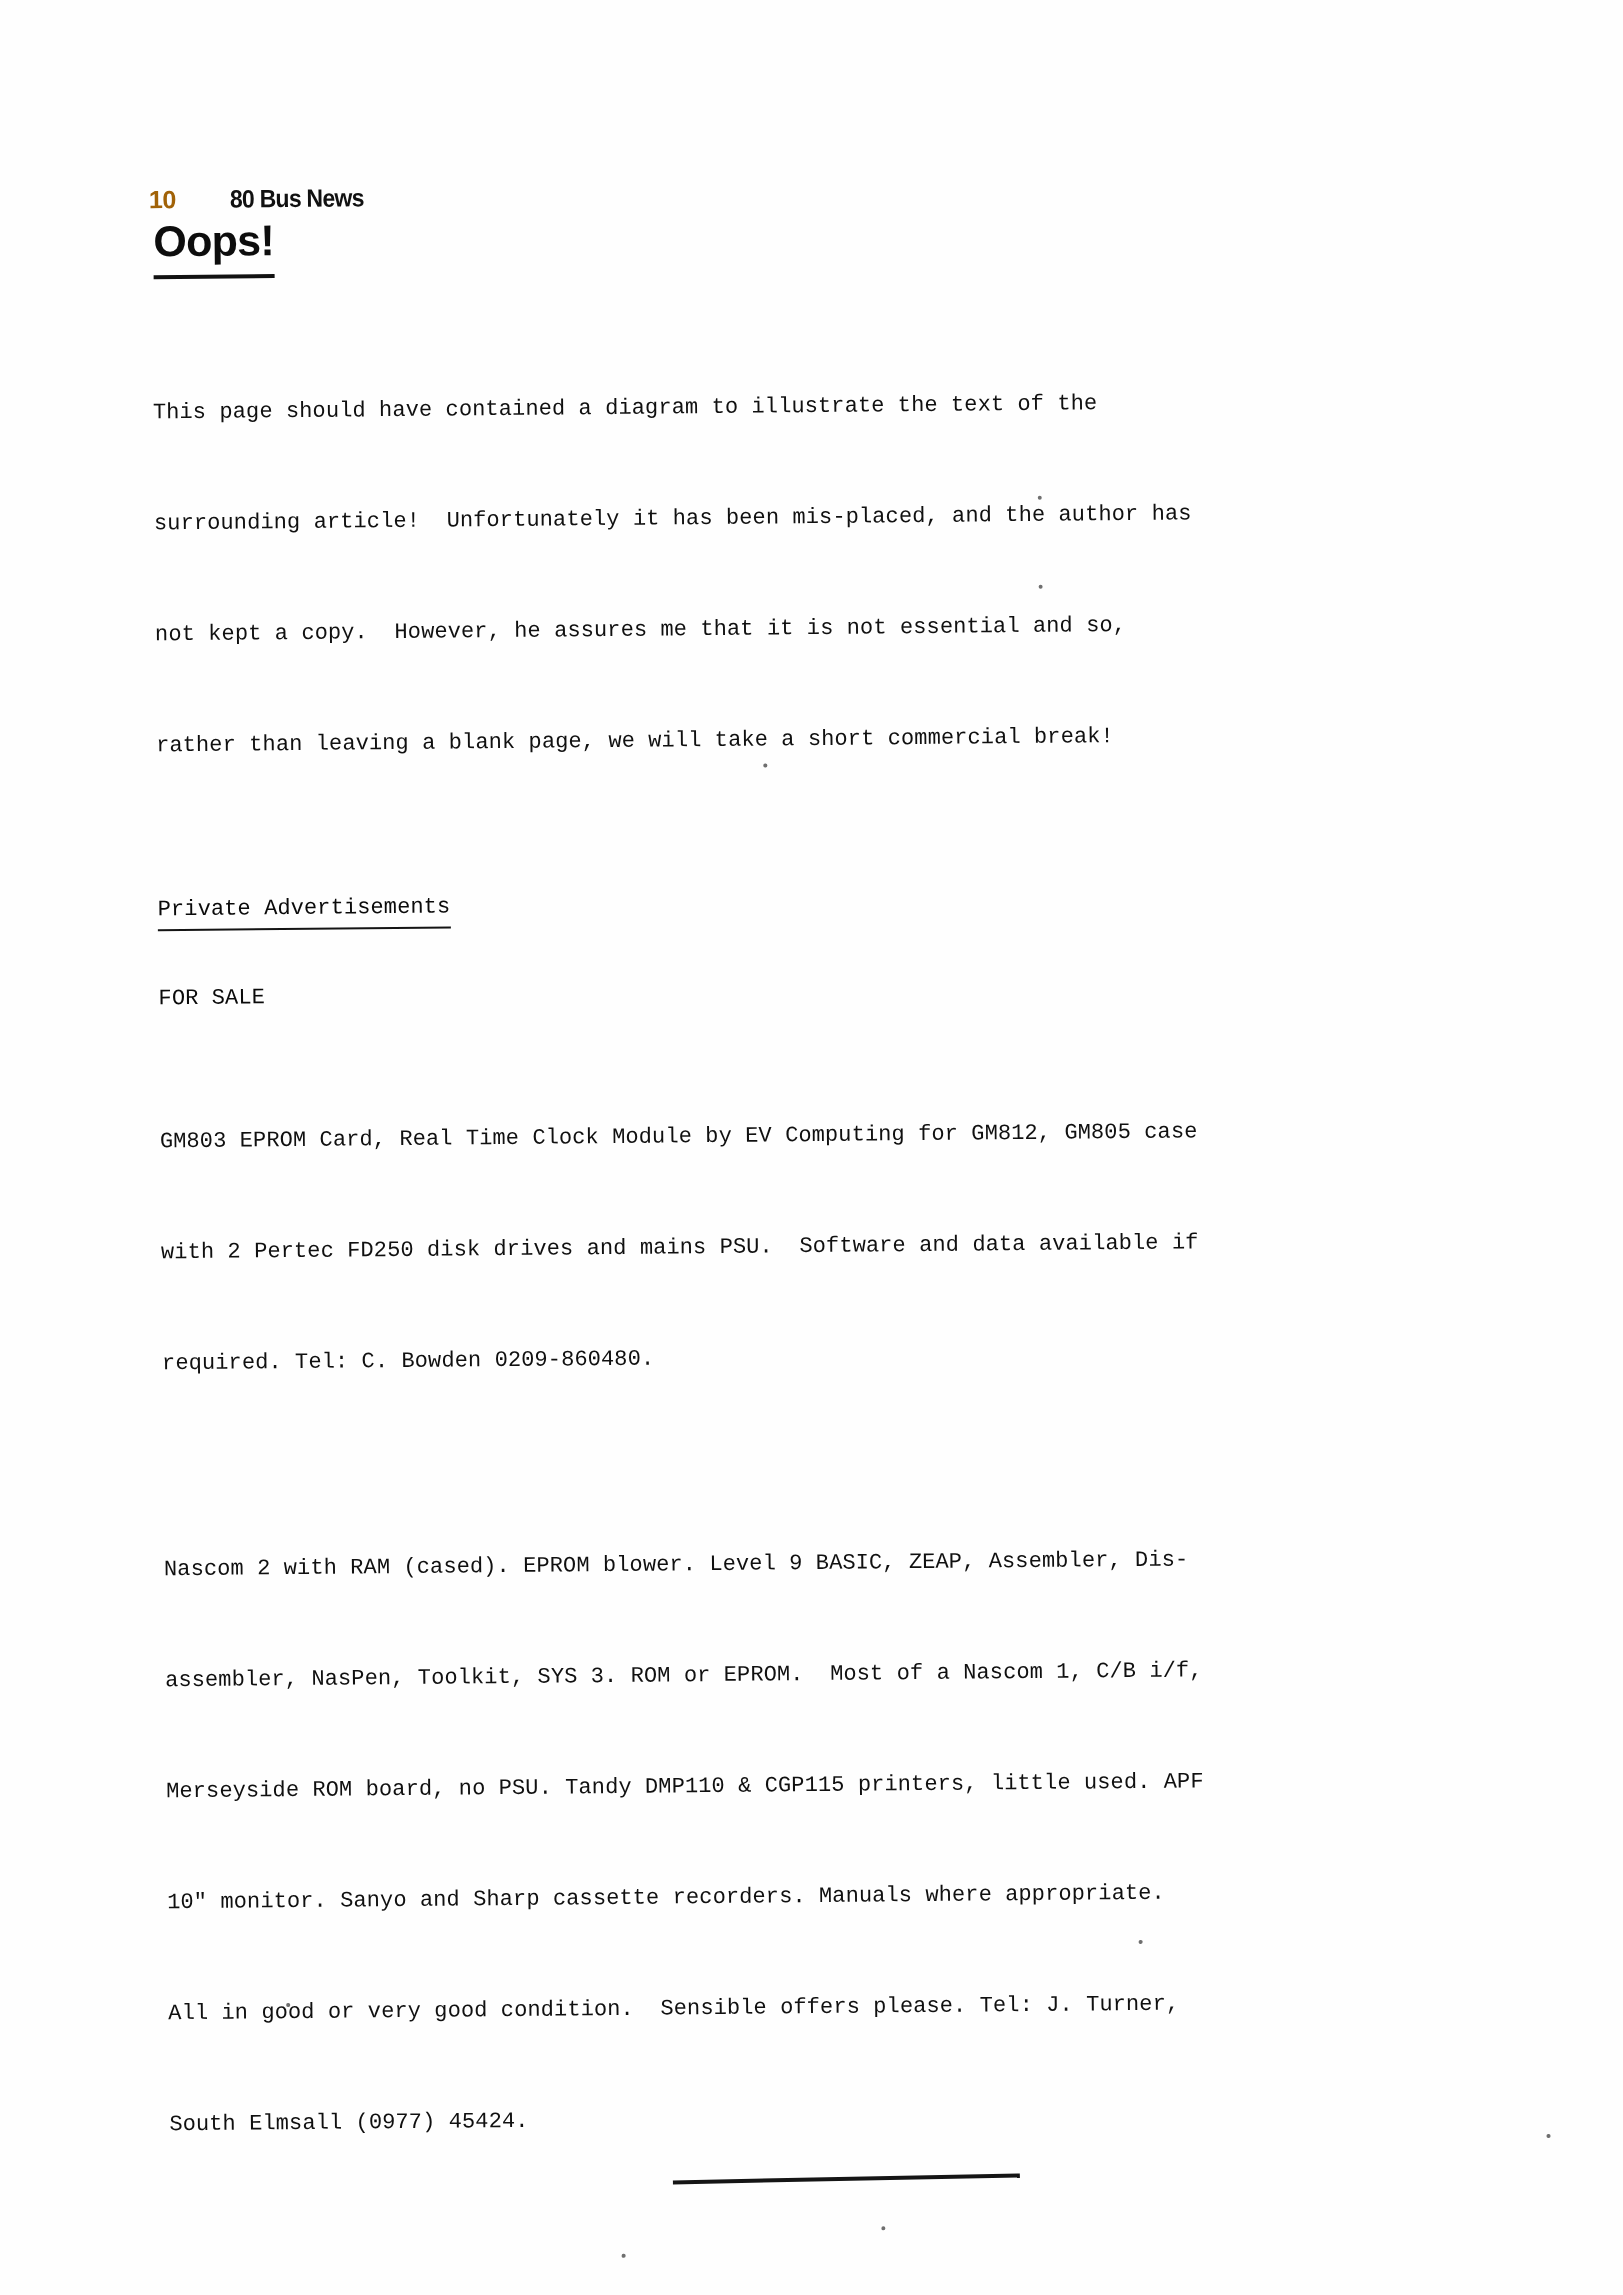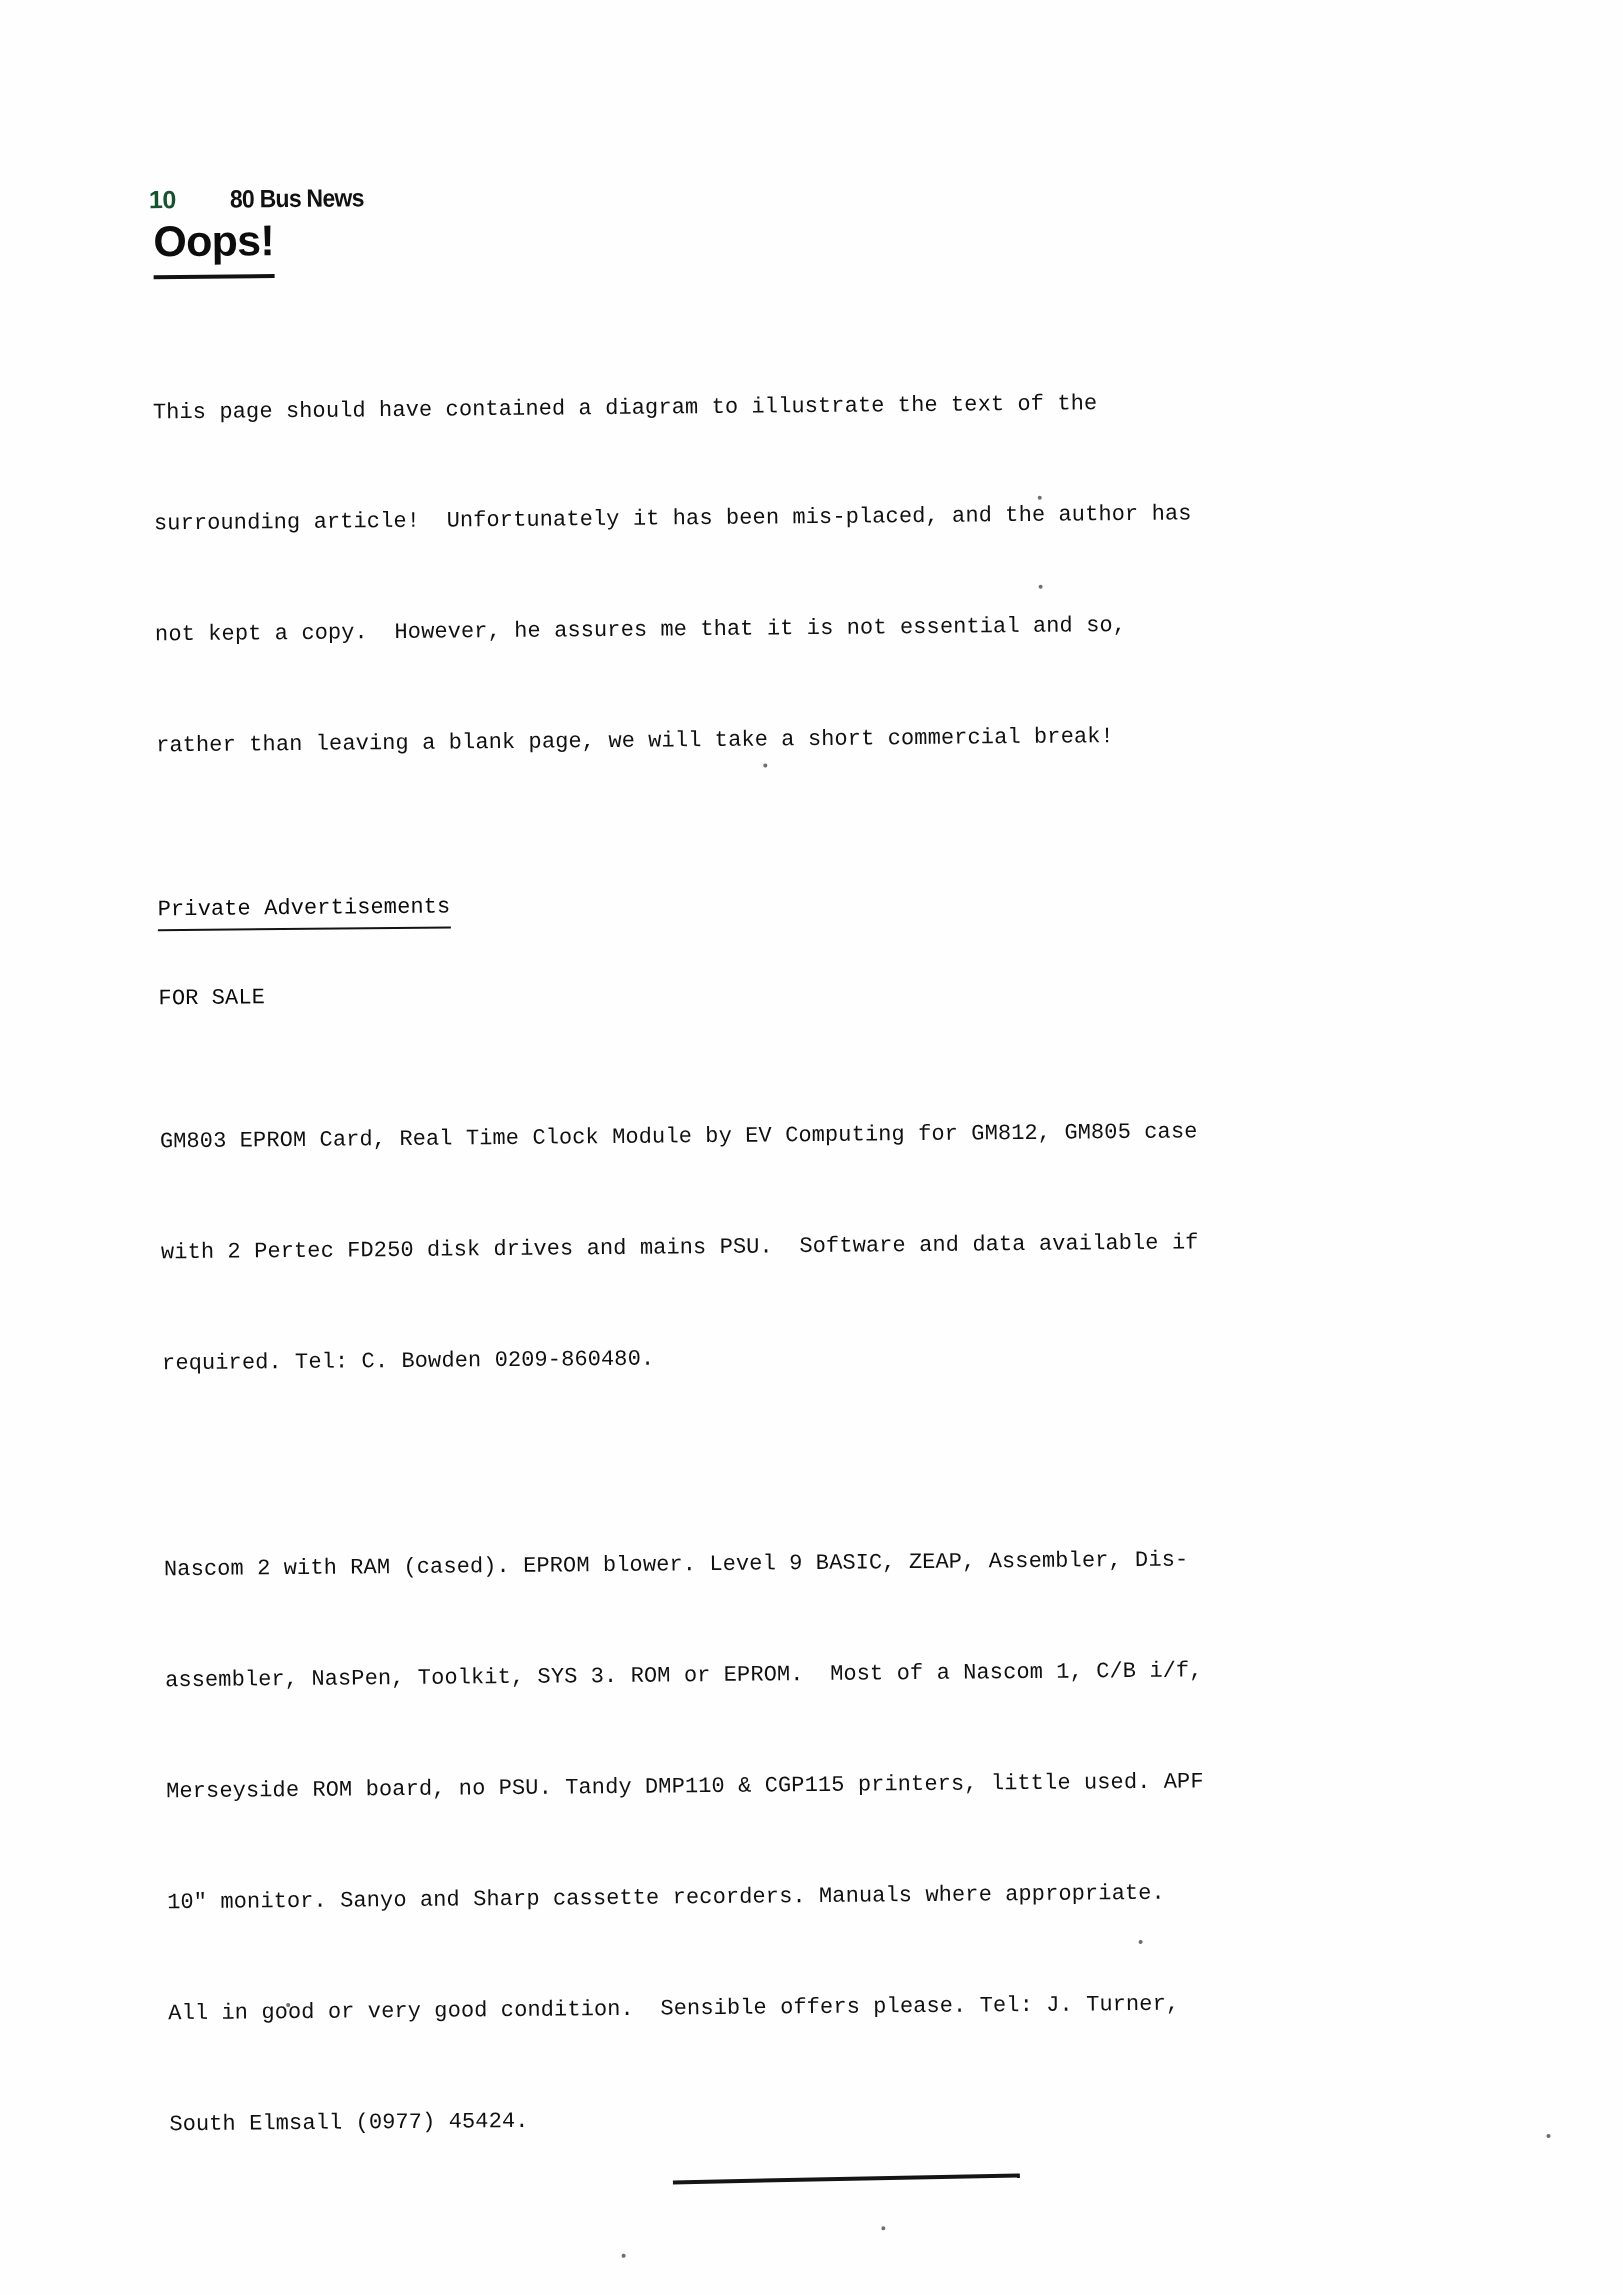--- a/index.html
+++ b/index.html
@@ -46,21 +46,21 @@
     display: flex;
     align-items: baseline;
     gap: 54px;
     white-space: nowrap;
   }
   .masthead .page-no {
     font-family: "Liberation Sans", sans-serif;
     font-weight: bold;
     font-size: 25px;
     letter-spacing: -0.3px;
-    color: #14532d;
+    color: #a16207;
   }
   .masthead .pub-name {
     font-family: "Liberation Sans", sans-serif;
     font-weight: bold;
     font-size: 25px;
     letter-spacing: -0.8px;
     color: #111;
     transform: scaleX(0.92);
     transform-origin: left center;
   }

